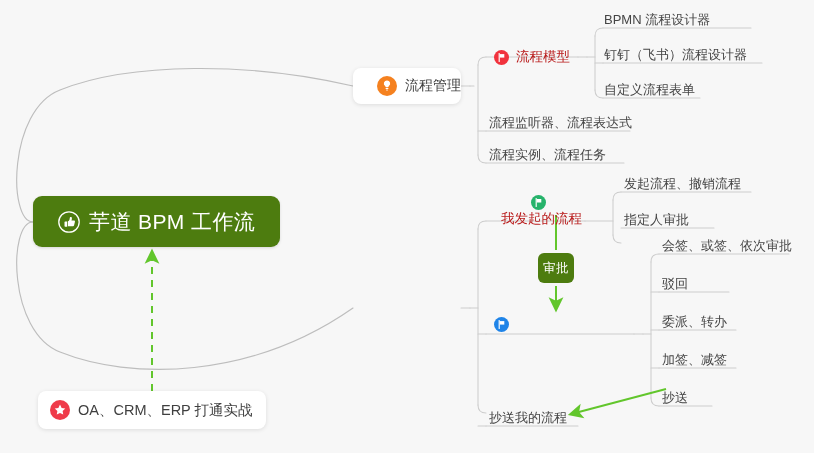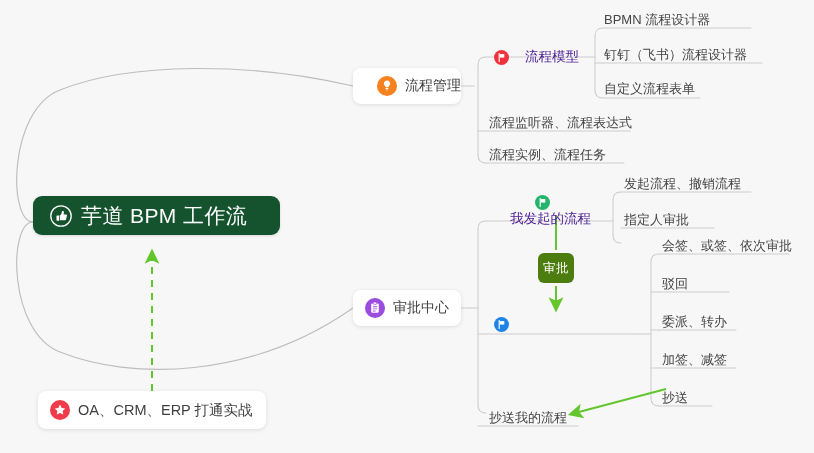--- a/index.html
+++ b/index.html
@@ -10,26 +10,26 @@
     overflow:hidden;
     position:relative;
   }
   #canvas{position:absolute;left:0;top:0;width:814px;height:453px;}
   svg.layer{position:absolute;left:0;top:0;width:814px;height:453px;pointer-events:none;}
 
   
   .root-node{
     position:absolute;
     left:33px;top:196px;
-    width:247px;height:39px;
-    background:#14532d;
+    width:247px;height:51px;
+    background:#4d7c0f;
     border-radius:9px;
     box-shadow:0 1px 3px rgba(0,0,0,.13);
     display:flex;align-items:center;
-    padding-left:17px;
+    padding-left:25px;
     box-sizing:border-box;
   }
   .root-label{
     color:#ffffff;
     font-size:21px;
     letter-spacing:.4px;
     margin-left:9px;
     white-space:nowrap;
   }
 
@@ -53,21 +53,21 @@
   #node-oa{left:38px;top:391px;width:228px;height:38px;align-items:center;}
   #node-oa .ptext{font-size:14.5px;}
 
   
   .item{
     position:absolute;
     display:flex;align-items:center;
     white-space:nowrap;
     height:22px;
   }
-  .item .itext{font-size:13.5px;color:#4c1d95;margin-left:16px;}
+  .item .itext{font-size:13.5px;color:#b91c1c;margin-left:7px;}
 
   
   .leaf{
     position:absolute;
     font-size:13px;
     color:#454545;
     white-space:nowrap;
     height:22px;
     line-height:22px;
   }
@@ -213,33 +213,20 @@
         <circle cx="10" cy="10" r="10" fill="#f5811f"></circle>
         <path d="M10,4.4 a3.1,3.1 0 0 0 -1.9,5.6 c0.35,0.3 0.5,0.6 0.5,1.0 h2.8
                  c0,-0.4 0.15,-0.7 0.5,-1.0 A3.1,3.1 0 0 0 10,4.4 z" fill="#ffffff"></path>
         <rect x="8.6" y="11.8" width="2.8" height="1.1" rx="0.5" fill="#ffffff"></rect>
         <rect x="9.1" y="13.5" width="1.8" height="1.0" rx="0.5" fill="#ffffff"></rect>
       </svg>
     </span>
     <span class="ptext">流程管理</span>
   </div>
 
-  <div class="pill" id="node-approval">
-    <span class="ico ico-20">
-      <svg viewBox="0 0 20 20" width="20" height="20">
-        <circle cx="10" cy="10" r="10" fill="#9b4de0"></circle>
-        <rect x="6.2" y="5.4" width="7.6" height="9.4" rx="1.2" fill="#ffffff"></rect>
-        <rect x="8.1" y="4.1" width="3.8" height="2.2" rx="1.0" fill="#ffffff" stroke="#9b4de0" stroke-width=".8"></rect>
-        <rect x="7.7" y="8.3" width="4.6" height="0.95" rx="0.45" fill="#9b4de0"></rect>
-        <rect x="7.7" y="10.4" width="4.6" height="0.95" rx="0.45" fill="#9b4de0"></rect>
-        <rect x="7.7" y="12.5" width="3.0" height="0.95" rx="0.45" fill="#9b4de0"></rect>
-      </svg>
-    </span>
-    <span class="ptext">审批中心</span>
-  </div>
 
   <div class="pill" id="node-oa">
     <span class="ico ico-20">
       <svg viewBox="0 0 20 20" width="20" height="20">
         <circle cx="10" cy="10" r="10" fill="#ef3b4a"></circle>
         <path d="M10,4.6 l1.62,3.3 3.64,0.53 -2.63,2.56 0.62,3.62 -3.25,-1.71
                  -3.25,1.71 0.62,-3.62 -2.63,-2.56 3.64,-0.53 z" fill="#ffffff"></path>
       </svg>
     </span>
     <span class="ptext">OA、CRM、ERP 打通实战</span>
@@ -272,21 +259,21 @@
       <svg viewBox="0 0 15 15" width="15" height="15">
         <circle cx="7.5" cy="7.5" r="7.5" fill="#1f84e8"></circle>
         <path d="M5.2,3.6 v7.9" stroke="#ffffff" stroke-width="1.15" stroke-linecap="round"></path>
         <path d="M5.7,4.1 h4.6 v3.5 h-4.6 z" fill="#ffffff"></path>
       </svg>
     </span>
   </div>
 
   <div class="leaf" style="left:604px;top:9px;">BPMN 流程设计器</div>
   <div class="leaf" style="left:604px;top:44px;">钉钉（飞书）流程设计器</div>
-  <div class="leaf" style="left:604px;top:79px;font-family:Liberation Mono, monospace;">自定义流程表单</div>
+  <div class="leaf" style="left:604px;top:79px;">自定义流程表单</div>
 
   <div class="leaf" style="left:489px;top:112px;">流程监听器、流程表达式</div>
   <div class="leaf" style="left:489px;top:144px;">流程实例、流程任务</div>
 
   <div class="leaf" style="left:624px;top:173px;">发起流程、撤销流程</div>
   <div class="leaf" style="left:624px;top:209px;">指定人审批</div>
 
   <div class="leaf" style="left:662px;top:235px;">会签、或签、依次审批</div>
   <div class="leaf" style="left:662px;top:273px;">驳回</div>
   <div class="leaf" style="left:662px;top:311px;">委派、转办</div>

